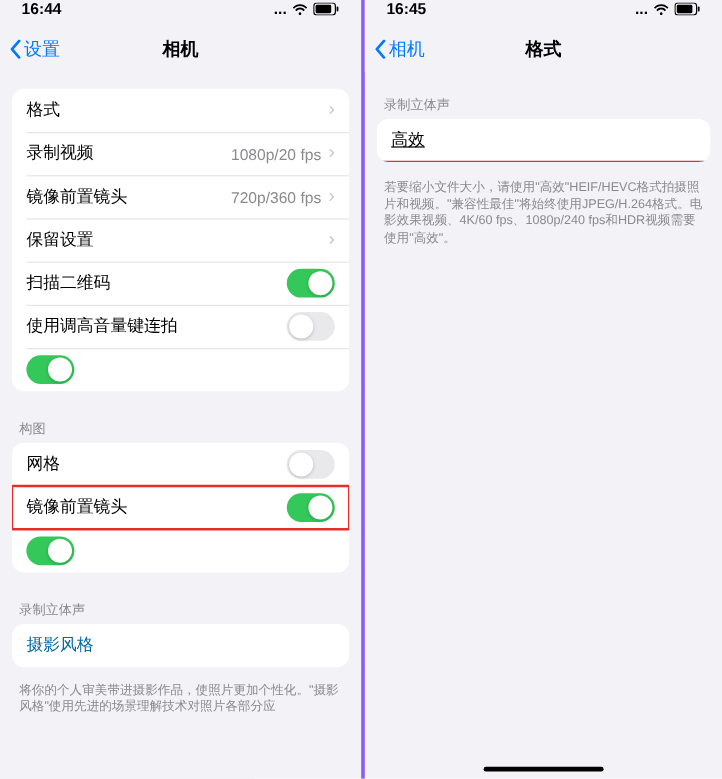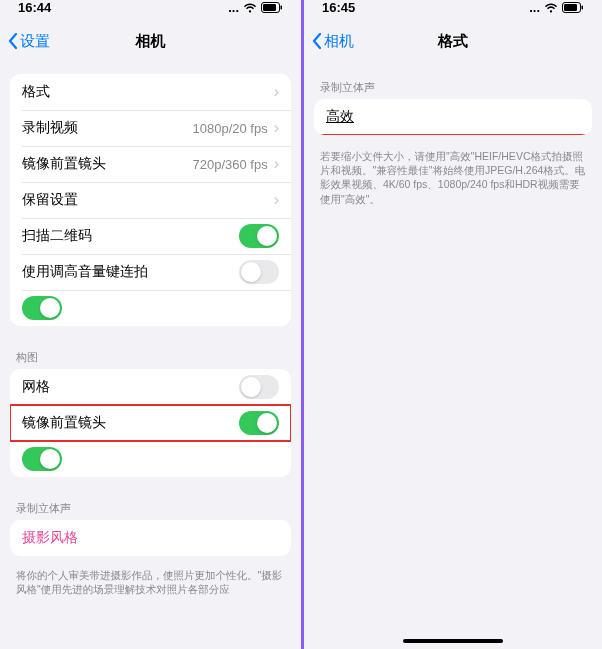--- a/index.html
+++ b/index.html
@@ -88,21 +88,21 @@
     cursor: pointer;
   }
   .row + .row::before {
     content: "";
     position: absolute;
     top: 0; left: 12px; right: 0;
     height: 1px;
     background: #e5e5ea;
   }
   .row-label { color: #000; }
-  .row-label.link { color: #ec4899; }
+  .row-label.link { color: #0369a1; }
   .row-right {
     display: flex;
     align-items: center;
     gap: 6px;
     color: #8a8a8e;
     font-size: 13px;
   }
   .chevron {
     color: #c7c7cc;
     font-size: 16px;

